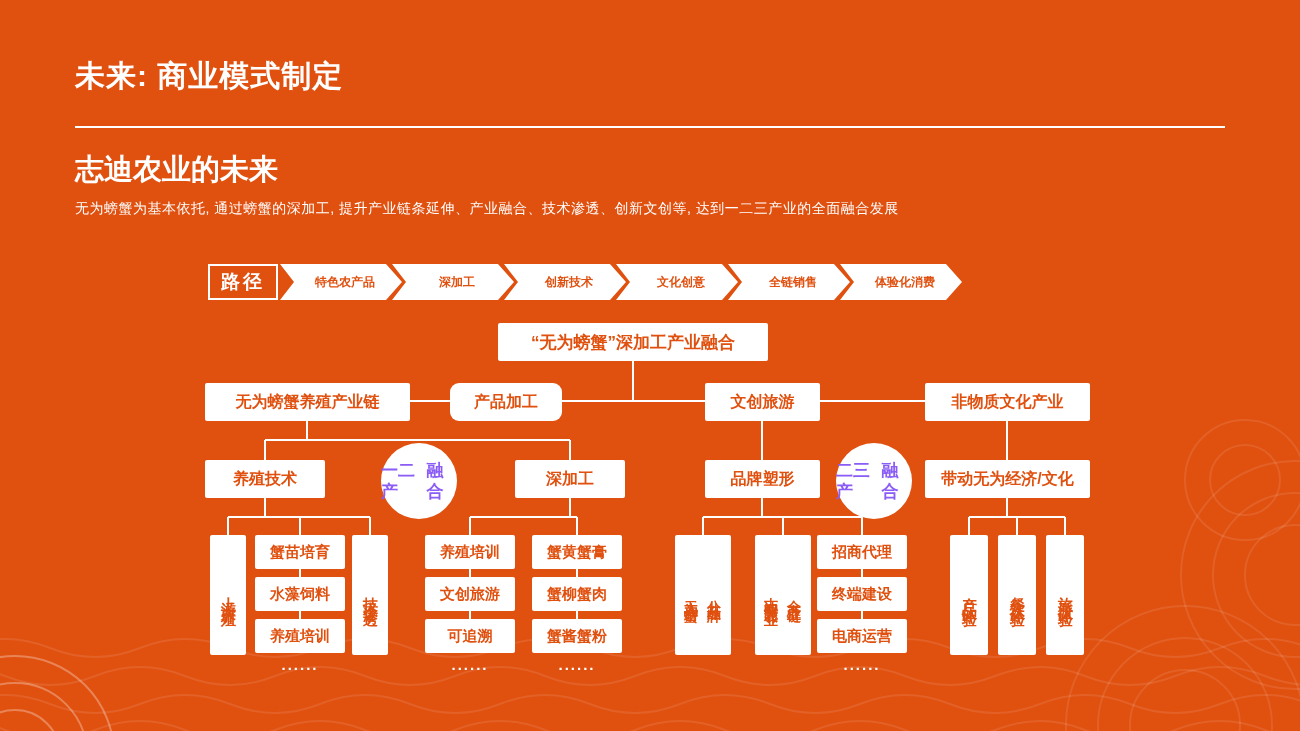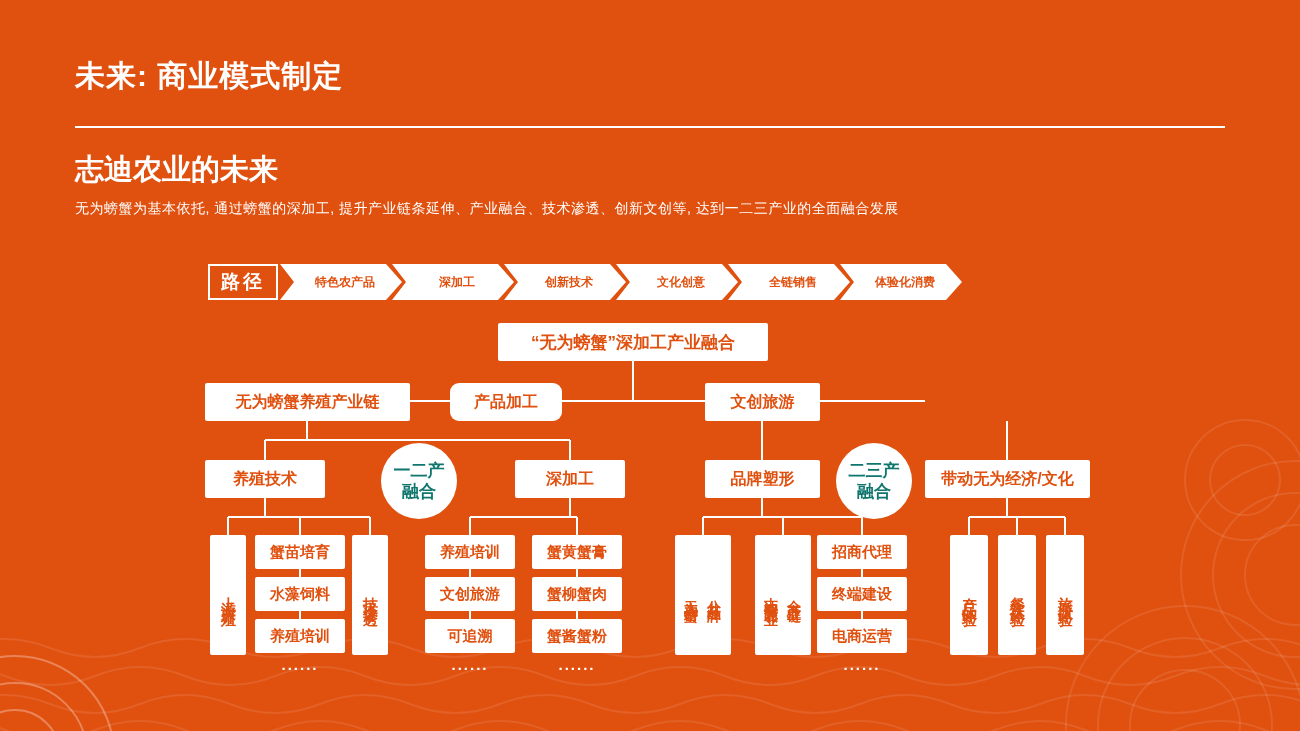--- a/index.html
+++ b/index.html
@@ -38,22 +38,22 @@
     position:absolute; background:#fff; color:#E0500F; font-weight:bold;
     display:flex; align-items:center; justify-content:center;
     border-radius:2px; z-index:2; text-align:center;
   }
   .root  { font-size:17px; }
   .lvl   { font-size:16px; }
   .leaf  { font-size:15px; }
 
   .fusion-circle {
     position:absolute; width:76px; height:76px; border-radius:50%;
-    background:#fff; color:#0f766e; font-weight:bold; z-index:3;
-    display:flex; flex-direction:column; align-items:center; justify-content:center;
+    background:#fff; color:#8b5cf6; font-weight:bold; z-index:3;
+    display:flex; align-items:center; justify-content:center;
     font-size:17px; line-height:1.25;
   }
 
   .vbox span { writing-mode:vertical-rl; letter-spacing:5px; }
   .vbox2 { gap:5px; }
   .vbox2 span { writing-mode:vertical-rl; letter-spacing:3px; font-size:14px; }
 
   .dots {
     position:absolute; color:#fff; font-weight:bold; font-size:15px;
     letter-spacing:2px; text-align:center; z-index:2;
@@ -119,20 +119,21 @@
       <div class="arrow">文化创意</div>
       <div class="arrow">全链销售</div>
       <div class="arrow">体验化消费</div>
     </div>
 
     <div class="box root" style="left:498px; top:323px; width:270px; height:38px;">“无为螃蟹”深加工产业融合</div>
 
     <div class="box lvl" style="left:205px; top:383px; width:205px; height:38px;">无为螃蟹养殖产业链</div>
     <div class="box lvl" style="left:450px; top:383px; width:112px; height:38px;border-radius:9px;">产品加工</div>
     <div class="box lvl" style="left:705px; top:383px; width:115px; height:38px;">文创旅游</div>
+    <div class="box lvl" style="left:925px; top:383px; width:165px; height:38px;">非物质文化产业</div>
 
     <div class="box lvl" style="left:205px; top:460px; width:120px; height:38px;">养殖技术</div>
     <div class="box lvl" style="left:515px; top:460px; width:110px; height:38px;">深加工</div>
     <div class="box lvl" style="left:705px; top:460px; width:115px; height:38px;">品牌塑形</div>
     <div class="box lvl" style="left:925px; top:460px; width:165px; height:38px;">带动无为经济/文化</div>
 
     <div class="fusion-circle" style="left:381px; top:443px;">
       <span>一二产</span>
       <span>融合</span>
     </div>

